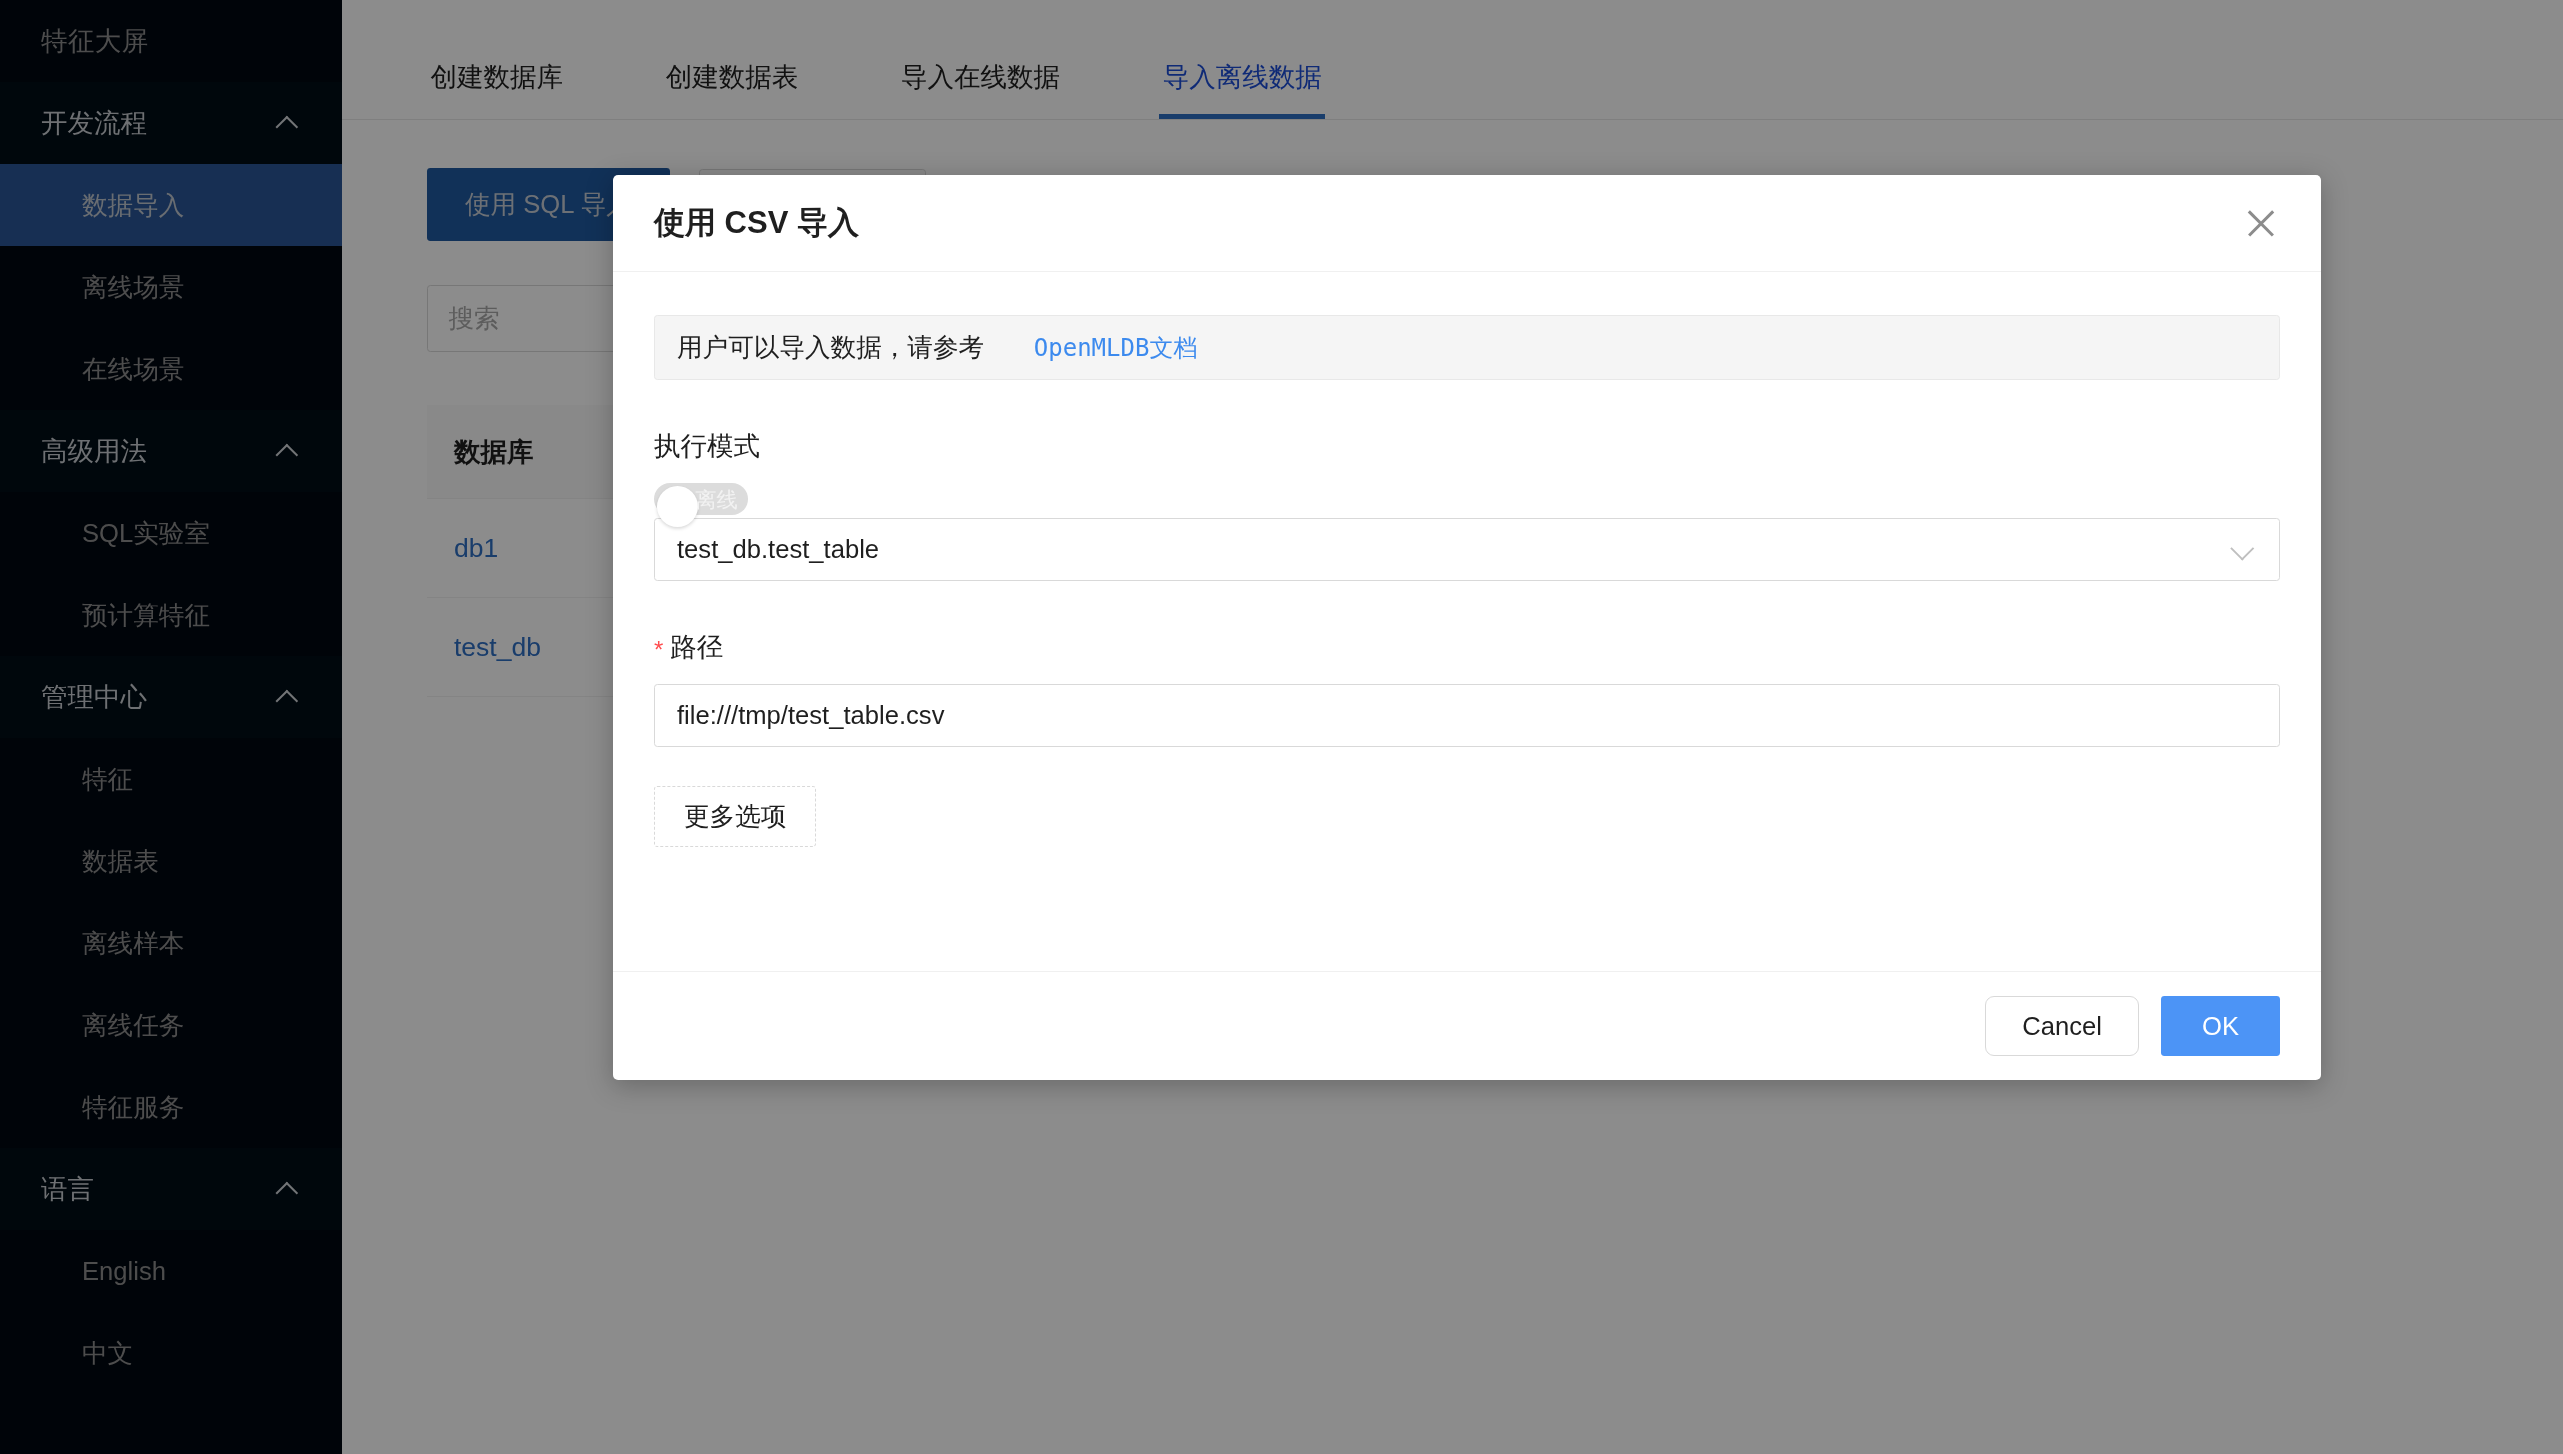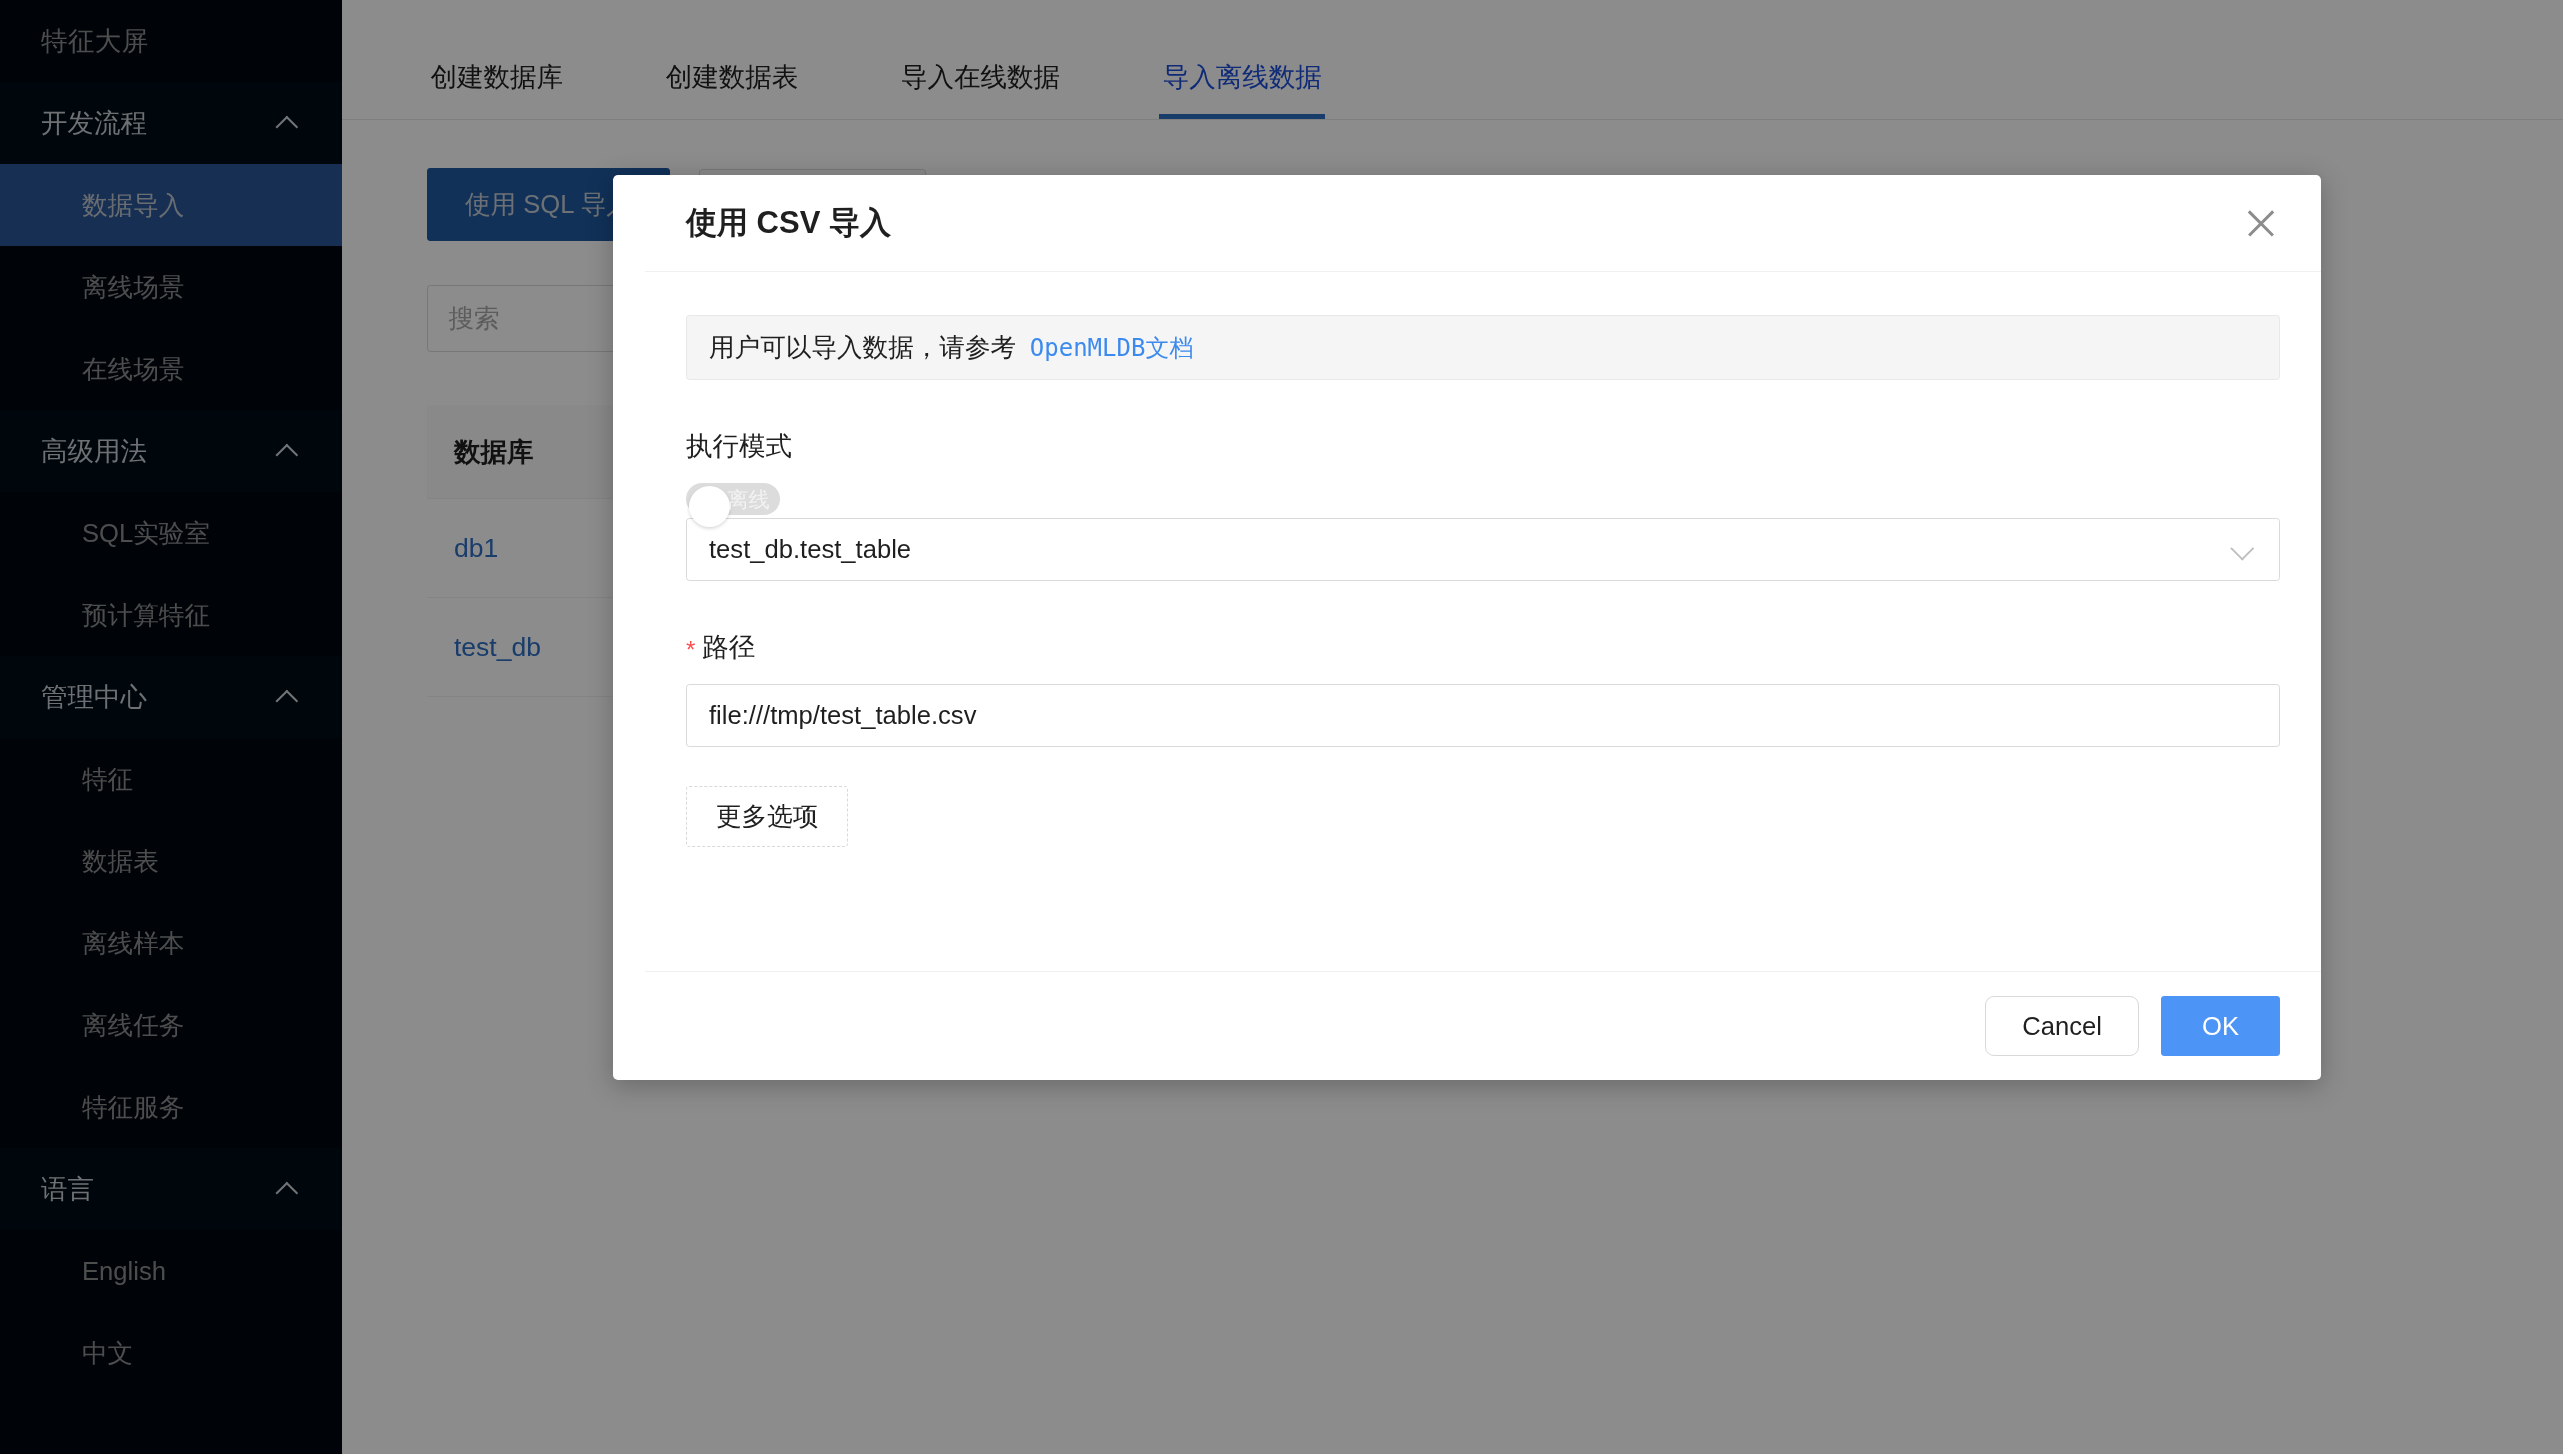--- a/index.html
+++ b/index.html
@@ -146,21 +146,21 @@
 
   
   #modal {
     position: absolute;
     left: 613px; top: 175px;
     width: 1708px; height: 905px;
     background: #ffffff;
     border-radius: 5.1px;
     box-shadow: 0 5.1px 27px rgba(0,0,0,0.25);
     z-index: 10;
-    display: flex; flex-direction: column; padding-left: 32px;
+    display: flex; flex-direction: column;
   }
   .modal-header {
     height: 97px;
     display: flex; align-items: center; justify-content: space-between;
     padding: 0 41px 0 41px;
     border-bottom: 1.7px solid #f0f0f0;
   }
   .modal-title { font-size: 31px; font-weight: bold; color: #1f1f1f; }
   .close-icon {
     width: 38px; height: 38px;
@@ -176,21 +176,21 @@
 
   .modal-body { flex: 1; padding: 43px 41px 0 41px; }
 
   .alert {
     background: #f5f5f5;
     border: 1.7px solid #e8e8e8;
     border-radius: 3.4px;
     height: 65px;
     display: flex; align-items: center;
     padding: 0 22px;
-    font-size: 25.6px; color: #1f1f1f;
+    font-size: 25.6px; color: #1f1f1f; gap: 36px;
   }
   .alert .link {
     color: #3c8aee; margin-left: 13.7px;
     font-family: "DejaVu Sans Mono", "Liberation Mono", monospace;
     font-size: 24px;
     cursor: pointer;
   }
 
   .field-label {
     font-size: 26.5px; color: #1f1f1f;

